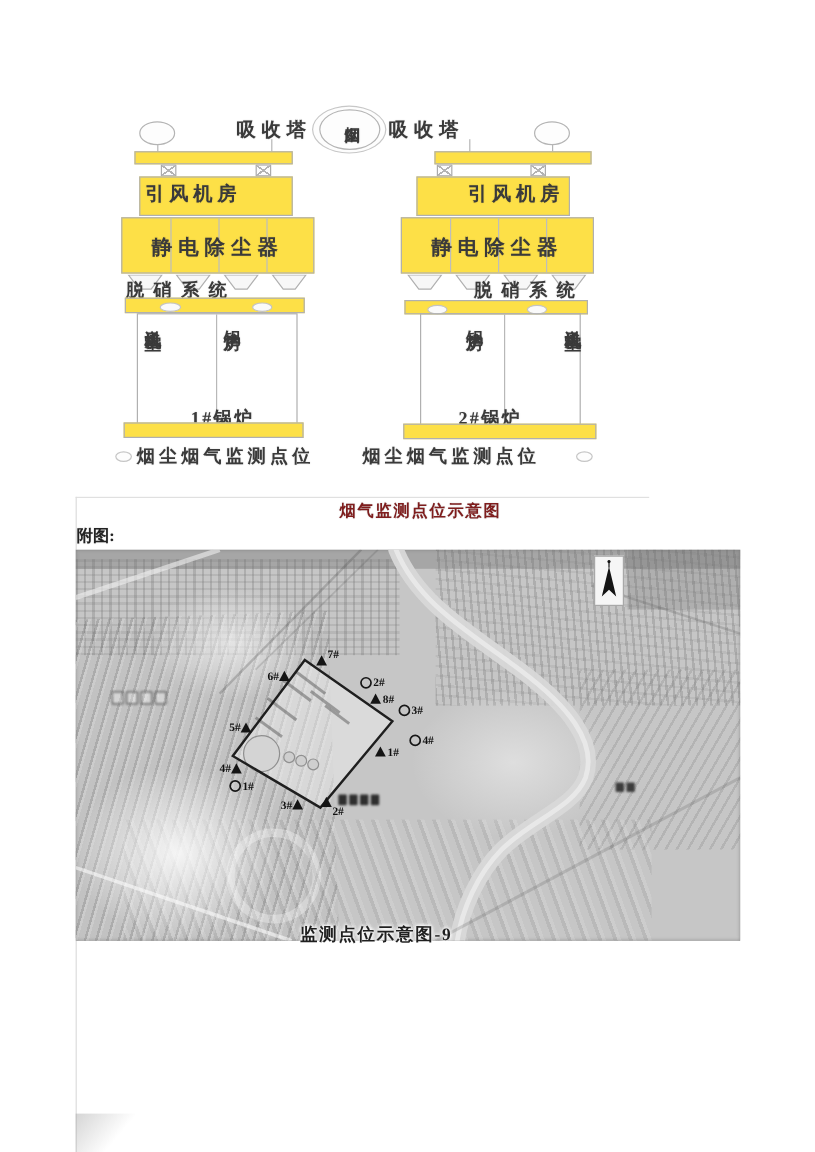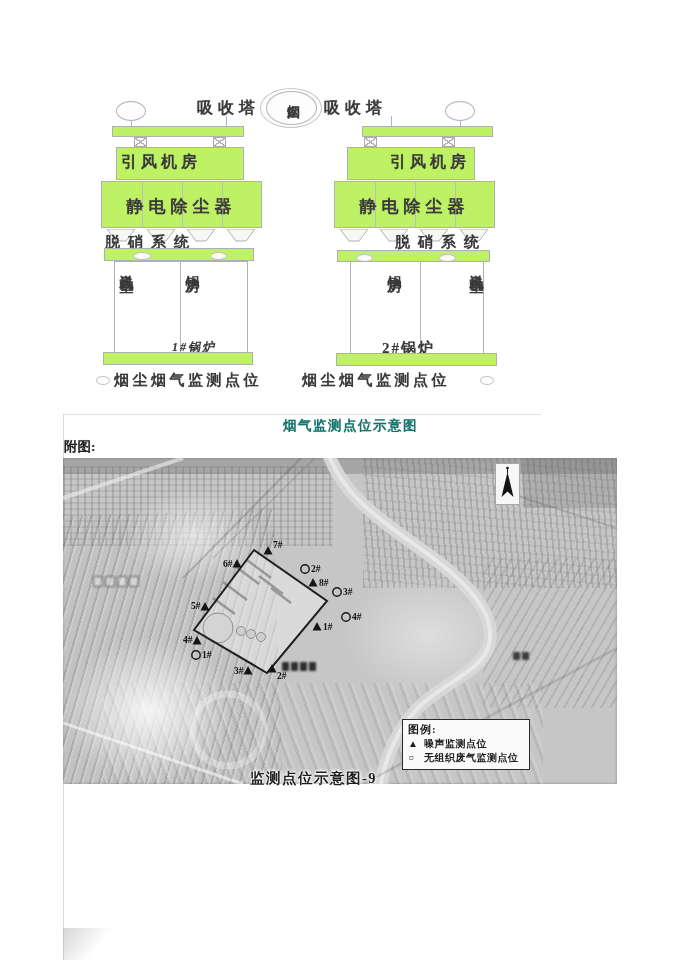--- a/index.html
+++ b/index.html
@@ -1,21 +1,21 @@
 <!DOCTYPE html>
 <html><head>
 <meta charset="utf-8">
 <style>
   html,body{margin:0;padding:0;background:#ffffff;}
   .page{position:relative;width:679px;height:960px;background:#fff;overflow:hidden;
         font-family:"Liberation Serif","DejaVu Serif",serif;color:#3b3b3b;}
   .abs{position:absolute;}
   .ln{position:absolute;background:#b6b6b6;}
   .rule{position:absolute;background:#e0e0e0;}
-  .box{position:absolute;border:1px solid #b0b0b0;background:#bef264;box-sizing:border-box;}
+  .box{position:absolute;border:1px solid #b0b0b0;background:#fde047;box-sizing:border-box;}
   .ellipse{position:absolute;border:1px solid #b4b4b4;border-radius:50%;background:#fdfdfd;box-sizing:border-box;}
   .txt{position:absolute;white-space:nowrap;color:#3a3a3a;font-weight:600;
        text-shadow:0 0 1px rgba(70,70,70,.35);}
   .vtxt{position:absolute;writing-mode:vertical-rl;text-orientation:upright;
         color:#3a3a3a;font-weight:600;letter-spacing:1px;text-shadow:0 0 1px rgba(70,70,70,.3);}
   .divider{position:absolute;top:0;bottom:0;width:1px;background:#bdbdbd;}
   .fan{position:absolute;width:13px;height:10px;border:1px solid #ababab;box-sizing:border-box;
        background:
         linear-gradient(to top right, transparent calc(50% - .7px), #b3b3b3 calc(50% - .7px), #b3b3b3 calc(50% + .7px), transparent calc(50% + .7px)),
         linear-gradient(to bottom right, transparent calc(50% - .7px), #b3b3b3 calc(50% - .7px), #b3b3b3 calc(50% + .7px), transparent calc(50% + .7px)),
@@ -146,36 +146,36 @@
       <div class="divider" style="left:65px;background:#b8b8b8;"></div>
     </div>
     <div class="box" style="left:350px;top:261px;width:134px;height:96px;background:transparent;">
       <div class="divider" style="left:69px;background:#b8b8b8;"></div>
     </div>
     <div class="vtxt" style="left:117px;top:264px;font-size:14px;">送风机室</div>
     <div class="vtxt" style="left:183px;top:264px;font-size:14px;">锅炉房</div>
     <div class="vtxt" style="left:385px;top:264px;font-size:14px;">锅炉房</div>
     <div class="vtxt" style="left:467px;top:264px;font-size:14px;">送风机室</div>
 
-    <div class="txt" style="left:172px;top:339px;font-size:12px;letter-spacing:2px;font-style:italic;">1#锅炉</div>
+    <div class="txt" style="left:159px;top:339px;font-size:15px;letter-spacing:2px;">1#锅炉</div>
     <div class="txt" style="left:382px;top:339px;font-size:15px;letter-spacing:2px;">2#锅炉</div>
 
     <div class="box" style="left:103px;top:352px;width:150px;height:13px;"></div>
     <div class="box" style="left:336px;top:353px;width:161px;height:13px;"></div>
 
     <div class="ellipse" style="left:96px;top:376px;width:14px;height:9px;border-color:#c6c6c6;"></div>
     <div class="txt" style="left:114px;top:371px;font-size:15px;letter-spacing:3.5px;">烟尘烟气监测点位</div>
     <div class="txt" style="left:302px;top:371px;font-size:15px;letter-spacing:3.5px;">烟尘烟气监测点位</div>
     <div class="ellipse" style="left:480px;top:376px;width:14px;height:9px;border-color:#c6c6c6;"></div>
   </div>
 
   <div class="rule" style="left:63px;top:414px;width:478px;height:1px;"></div>
   <div class="rule" style="left:63px;top:414px;width:1px;height:546px;background:#dcdcdc;"></div>
 
-  <div class="txt" style="left:283px;top:417px;font-size:13.5px;letter-spacing:1.5px;font-weight:600;color:#0f766e;">烟气监测点位示意图</div>
+  <div class="txt" style="left:283px;top:417px;font-size:13.5px;letter-spacing:1.5px;font-weight:600;color:#7f1d1d;">烟气监测点位示意图</div>
   <div class="txt" style="left:64px;top:438px;font-size:13.5px;font-weight:700;color:#222;">附图:</div>
 
   <div class="map">
     <div class="layer tex-topband"></div>
     <div class="layer tex-topleft"></div>
     <div class="layer tex-left"></div>
     <div class="layer tex-topright"></div>
     <div class="layer tex-right"></div>
     <div class="layer tex-bottom"></div>
     <div class="layer white-sw"></div>
@@ -257,28 +257,17 @@
         <i></i>
         <i></i>
         <i></i>
         <i></i>
       </div>
     <div class="vil vil-right" style="left:450px;top:194px;">
         <i></i>
         <i></i>
       </div>
 
-    <div class="legend">
-      <div class="lg-title">图例:</div>
-      <div class="lg-row">
-        <span class="lg-sym">▲</span>
-        <span>噪声监测点位</span>
-      </div>
-      <div class="lg-row">
-        <span class="lg-sym">○</span>
-        <span>无组织废气监测点位</span>
-      </div>
-    </div>
   </div>
 
   <div class="map-caption">监测点位示意图-9</div>
   <div class="corner-smudge"></div>
 </div>
 
 </body></html>

